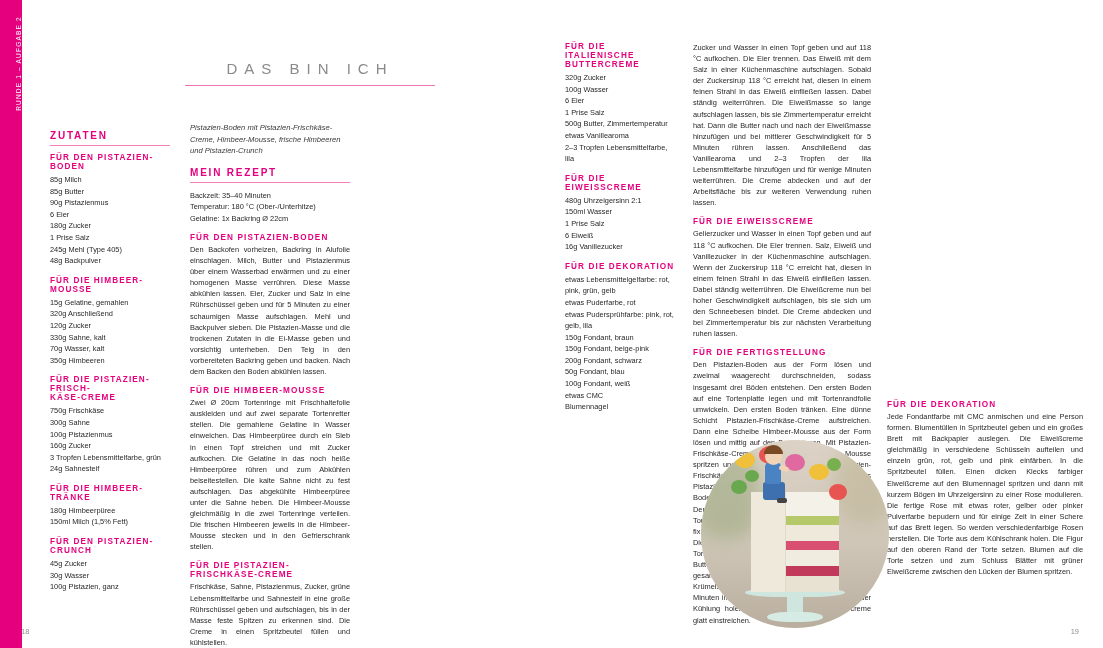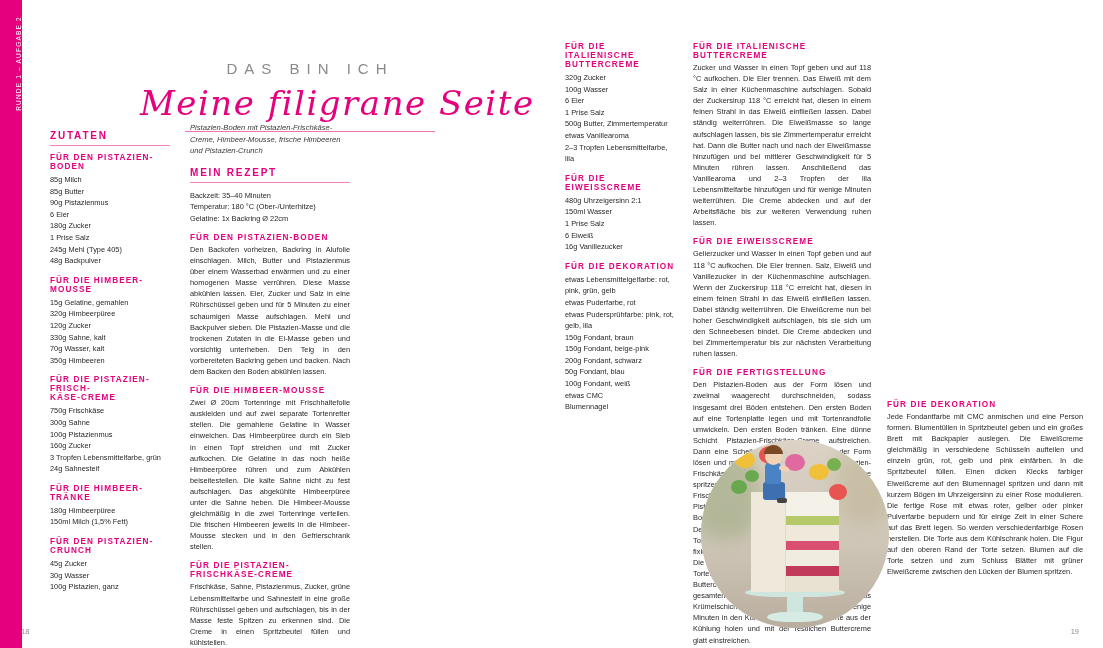--- a/index.html
+++ b/index.html
@@ -157,21 +157,20 @@
 <div class="spread">
 
   <div class="page page-left">
 
     <div class="edge-bar">
       <div class="vtext">RUNDE 1 – AUFGABE 2</div>
     </div>
 
     <div class="title-block">
       <div class="title-kicker">DAS BIN ICH</div>
-      <div class="title-script">Meine filigrane Seite</div>
       <div class="title-rule"></div>
     </div>
 
     <div class="col ingredients">
       <div class="colhead-big">ZUTATEN</div>
       <div class="rule-pink"></div>
 
       <div>
         <div class="colhead">FÜR DEN PISTAZIEN-BODEN</div>
         <div class="ing">
@@ -183,21 +182,21 @@
           <div>1 Prise Salz</div>
           <div>245g Mehl (Type 405)</div>
           <div>48g Backpulver</div>
         </div>
       </div>
 
       <div>
         <div class="colhead">FÜR DIE HIMBEER-MOUSSE</div>
         <div class="ing">
           <div>15g Gelatine, gemahlen</div>
-          <div>320g Himbeerpüree</div>
+          <div>320g Anschließend</div>
           <div>120g Zucker</div>
           <div>330g Sahne, kalt</div>
           <div>70g Wasser, kalt</div>
           <div>350g Himbeeren</div>
         </div>
       </div>
 
       <div>
         <div class="colhead">FÜR DIE PISTAZIEN-FRISCH-<br>KÄSE-CREME</div>
         <div class="ing">
@@ -298,21 +297,20 @@
           <div>50g Fondant, blau</div>
           <div>100g Fondant, weiß</div>
           <div>etwas CMC</div>
           <div>Blumennagel</div>
         </div>
       </div>
     </div>
 
     <div class="col rp-col2">
       <div class="sec">
-        <div class="colhead">FÜR DIE ITALIENISCHE BUTTERCREME</div>
         <div class="body">Zucker und Wasser in einen Topf geben und auf 118 °C aufkochen. Die Eier trennen. Das Eiweiß mit dem Salz in einer Küchenmaschine aufschlagen. Sobald der Zuckersirup 118 °C erreicht hat, diesen in einem feinen Strahl in das Eiweiß einfließen lassen. Dabei ständig weiterrühren. Die Eiweißmasse so lange aufschlagen lassen, bis sie Zimmertemperatur erreicht hat. Dann die Butter nach und nach der Eiweißmasse hinzufügen und bei mittlerer Geschwindigkeit für 5 Minuten rühren lassen. Anschließend das Vanillearoma und 2–3 Tropfen der lila Lebensmittelfarbe hinzufügen und für wenige Minuten weiterrühren. Die Creme abdecken und auf der Arbeitsfläche bis zur weiteren Verwendung ruhen lassen.</div>
       </div>
       <div class="sec">
         <div class="colhead">FÜR DIE EIWEISSCREME</div>
         <div class="body">Gelierzucker und Wasser in einen Topf geben und auf 118 °C aufkochen. Die Eier trennen. Salz, Eiweiß und Vanillezucker in der Küchenmaschine aufschlagen. Wenn der Zuckersirup 118 °C erreicht hat, diesen in einem feinen Strahl in das Eiweiß einfließen lassen. Dabei ständig weiterrühren. Die Eiweißcreme nun bei hoher Geschwindigkeit aufschlagen, bis sie sich um den Schneebesen bindet. Die Creme abdecken und bei Zimmertemperatur bis zur nächsten Verarbeitung ruhen lassen.</div>
       </div>
       <div class="sec">
         <div class="colhead">FÜR DIE FERTIGSTELLUNG</div>
         <div class="body">Den Pistazien-Boden aus der Form lösen und zweimal waagerecht durchschneiden, sodass insgesamt drei Böden entstehen. Den ersten Boden auf eine Tortenplatte legen und mit Tortenrandfolie umwickeln. Den ersten Boden tränken. Eine dünne Schicht Pistazien-Frischkäse-Creme aufstreichen. Dann eine Scheibe Himbeer-Mousse aus der Form lösen und mittig auf den Boden legen. Mit Pistazien-Frischkäse-Creme einen Rand um die Mousse spritzen und eine weitere dünne Schicht Pistazien-Frischkäse-Creme auf der Mousse verteilen. Etwas Pistazien-Crunch darauf verteilen. Den nächsten Boden aufsetzen und die Schichtung wiederholen. Den dritten und letzten Tortenboden als Deckel auf die Torte setzen und tränken. Mit einem Tortenring fixieren und für mindestens eine Stunde kühlstellen. Die Torte aus dem Kühlschrank holen und von Tortenring und Tortenrandfolie befreien. Einen Teil der Buttercreme mit einem Spachtel dünn auf der gesamten Torte verteilen und mit einer Teigkarte als Krümelschicht glattstreichen. Die Torte für wenige Minuten in den Kühlschrank stellen. Die Torte aus der Kühlung holen und mit der restlichen Buttercreme glatt einstreichen.</div>
       </div>

